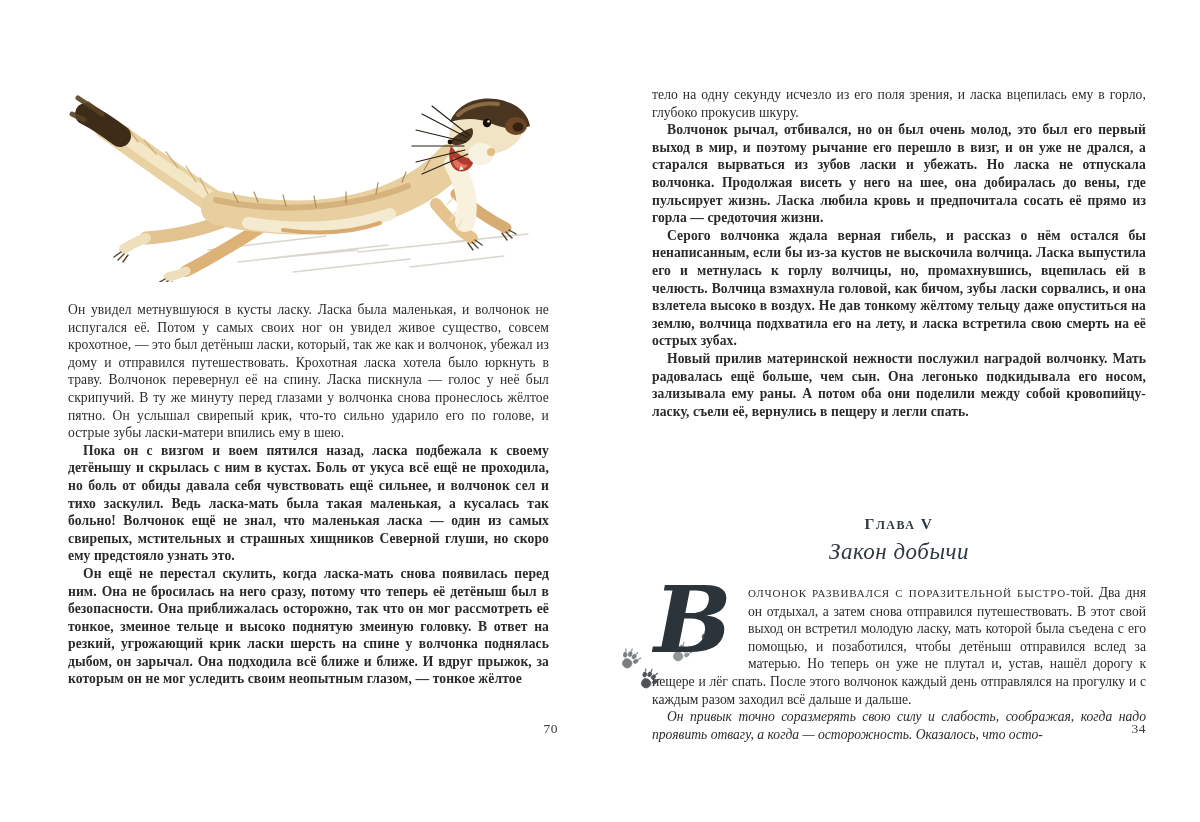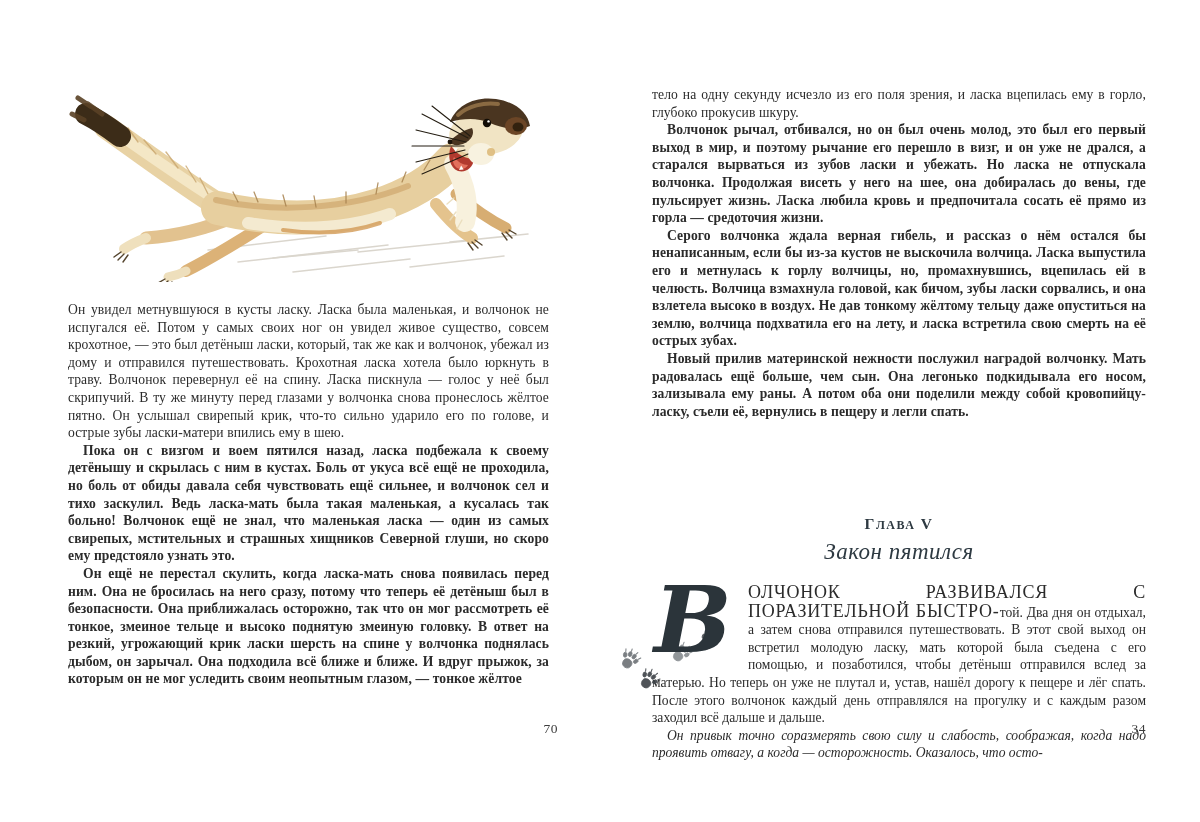--- a/index.html
+++ b/index.html
@@ -23,21 +23,21 @@
     font-size:15.5px;letter-spacing:1.5px;padding-top:5px;
   }
   .chapter-label .sc{font-size:12px;text-transform:uppercase;letter-spacing:1.5px;}
   .chapter-title{
     text-align:center;color:#2e3a42;font-style:italic;
     font-size:23px;margin-top:6px;letter-spacing:0.5px;
   }
   .opening{margin-top:19px;text-align:justify;font-size:13.6px;line-height:17.6px;position:relative;}
   .opening p{margin:0;}
   .opening p.indent{text-indent:15px;font-style:italic;}
-  .lead-caps{letter-spacing:0.8px;font-size:18px;}
+  .lead-caps{letter-spacing:0.8px;font-size:11px;}
   .dropcap{
     float:left;width:94px;height:72px;margin:2px 8px 0 -6px;
     overflow:visible;position:relative;
   }
   .dropcap svg{overflow:visible;display:block;}
   #pawprints{position:absolute;left:-46px;top:38px;width:124px;height:76px;pointer-events:none;}
   .second-par{margin-top:0;}
 </style>
 </head>
 <body>
@@ -163,21 +163,21 @@
 
   <div id="right-text" class="textcol">
     <p>тело на одну секунду исчезло из его поля зрения, и ласка вцепилась ему в горло, глубоко прокусив шкуру.</p>
     <p class="indent">Волчонок рычал, отбивался, но он был очень молод, это был его первый выход в мир, и поэтому рычание его перешло в визг, и он уже не дрался, а старался вырваться из зубов ласки и убежать. Но ласка не отпускала волчонка. Продолжая висеть у него на шее, она добиралась до вены, где пульсирует жизнь. Ласка любила кровь и предпочитала сосать её прямо из горла — средоточия жизни.</p>
     <p class="indent">Серого волчонка ждала верная гибель, и рассказ о нём остался бы ненаписанным, если бы из-за кустов не выскочила волчица. Ласка выпустила его и метнулась к горлу волчицы, но, промахнувшись, вцепилась ей в челюсть. Волчица взмахнула головой, как бичом, зубы ласки сорвались, и она взлетела высоко в воздух. Не дав тонкому жёлтому тельцу даже опуститься на землю, волчица подхватила его на лету, и ласка встретила свою смерть на её острых зубах.</p>
     <p class="indent">Новый прилив материнской нежности послужил наградой волчонку. Мать радовалась ещё больше, чем сын. Она легонько подкидывала его носом, зализывала ему раны. А потом оба они поделили между собой кровопийцу-ласку, съели её, вернулись в пещеру и легли спать.</p>
   </div>
 
   <div id="chapter-section">
     <div class="chapter-label"><span>Г</span><span class="sc">лава</span>&nbsp;<span>V</span></div>
-    <div class="chapter-title">Закон пятился</div>
+    <div class="chapter-title">Закон добычи</div>
 
     <div class="opening">
 
       <svg id="pawprints" viewBox="0 0 124 76" xmlns="http://www.w3.org/2000/svg">
         <defs>
           <g id="paw">
             <path d="M-4.5,6 C-7,2 -6,-2 -3,-3 C-1,-4 1,-4 3,-3 C6,-2 7,2 4.5,6 C2,8.5 -2,8.5 -4.5,6 Z"></path>
             <ellipse cx="-8" cy="-6" rx="2.3" ry="3.2" transform="rotate(-25 -8 -6)"></ellipse>
             <ellipse cx="-3" cy="-10" rx="2.3" ry="3.2" transform="rotate(-10 -3 -10)"></ellipse>
             <ellipse cx="3" cy="-10" rx="2.3" ry="3.2" transform="rotate(10 3 -10)"></ellipse>

